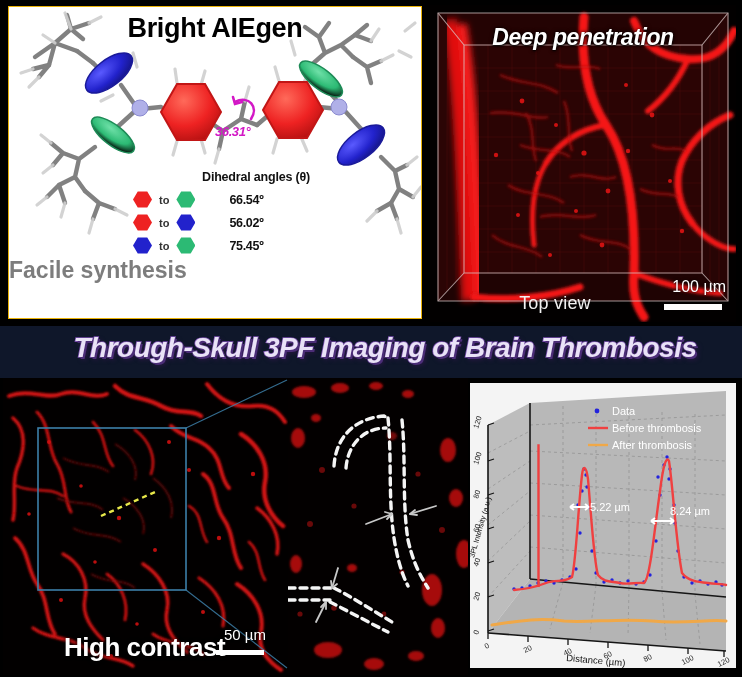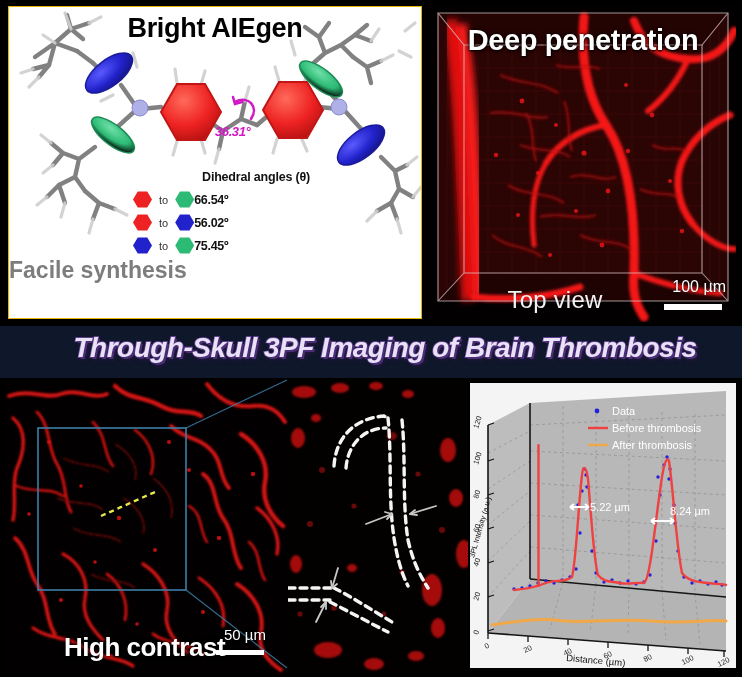--- a/index.html
+++ b/index.html
@@ -26,42 +26,43 @@
     margin:0 0 4px 16px;letter-spacing:-0.2px;
   }
   .dih-row{display:flex;align-items:center;height:23px;}
   .hexdot{
     width:19px;height:17px;flex:0 0 19px;
     clip-path:polygon(25% 3%,75% 3%,100% 50%,75% 97%,25% 97%,0% 50%);
   }
   .c-red{background:#ee2222;}
   .c-green{background:#2cba74;}
   .c-blue{background:#2222cc;}
-  .dih-to{font-size:11px;font-weight:normal;color:#333;margin:16px 7px;}
-  .dih-val{font-size:12.5px;font-weight:bold;color:#111;letter-spacing:-0.3px;}
+  .dih-to{font-size:11px;font-weight:bold;color:#333;margin:16px 7px;}
+  .dih-val{font-size:12.5px;font-weight:bold;color:#111;margin-left:34px;letter-spacing:-0.3px;}
   #mol-tag1,#mol-tag2{
     position:absolute;width:100%;text-align:left;color:#7d7d7d;font-weight:bold;
   }
   #mol-tag1{left:0;top:250px;font-size:23px;}
   #mol-tag2{left:0;top:275px;font-size:23px;letter-spacing:-0.6px;}
 
   
   #panel-deep{
     position:absolute;left:430px;top:5px;width:306px;height:317px;
     background:#040000;overflow:hidden;
   }
   #deep-canvas{position:absolute;left:0;top:0;width:306px;height:317px;}
   #deep-title{
     position:absolute;left:0;top:19px;width:100%;text-align:center;
-    font-size:29px;font-weight:bold;color:#fff;letter-spacing:-0.4px;
+    font-size:23px;font-weight:bold;color:#fff;letter-spacing:-0.4px;
     text-shadow:0 0 4px #000,0 1px 2px #000;
+    font-style:italic;
   }
   #topview-label{
     position:absolute;left:45px;bottom:8px;width:160px;text-align:center;
-    font-size:24px;color:#f2f2f2;letter-spacing:0.2px;
+    font-size:18px;color:#f2f2f2;letter-spacing:0.2px;
   }
   #deep-scale-text{
     position:absolute;right:10px;bottom:26px;font-size:16px;color:#fff;font-weight:500;
     text-shadow:0 0 3px #000;
     margin-top:35px;
   }
   #deep-scale-bar{
     position:absolute;right:14px;bottom:12px;width:58px;height:6px;background:#fff;
   }
 

